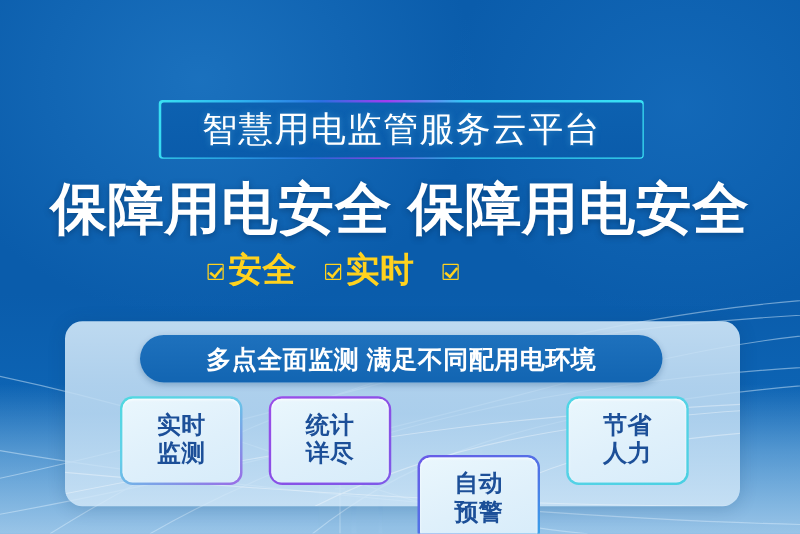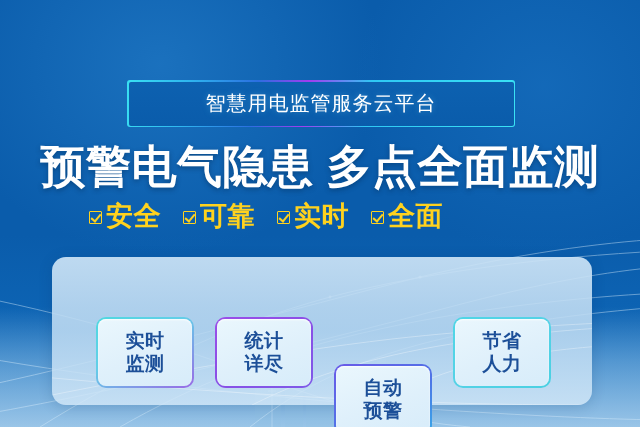--- a/index.html
+++ b/index.html
@@ -80,21 +80,21 @@
     height: 100%;
     box-sizing: border-box;
     background: linear-gradient(180deg, #0d61b0 0%, #0a5cab 100%);
     border-radius: 2px;
     display: flex;
     align-items: center;
     justify-content: center;
   }
   .title-text {
     color: #ffffff;
-    font-size: 20px;
+    font-size: 28px;
     letter-spacing: 1px;
     font-weight: 400;
     white-space: nowrap;
     text-shadow: 0 0 6px rgba(120,220,255,0.35);
   }
 
   
   .headline {
     position: absolute;
     left: 0;
@@ -283,52 +283,50 @@
       </g>
     </svg>
   </div>
 
   <div class="title-chip">
     <div class="title-chip-inner">
       <span class="title-text">智慧用电监管服务云平台</span>
     </div>
   </div>
 
-  <div class="headline">预警电气隐患 多点全面监测</div>
+  <div class="headline">保障用电安全 保障用电安全</div>
 
   <div class="feature-row">
     <div class="feature-item">
       <span class="check-box"></span>
       <span class="feature-label">安全</span>
     </div>
     <div class="feature-item">
       <span class="check-box"></span>
-      <span class="feature-label">可靠</span>
+      <span class="feature-label">实时</span>
     </div>
     <div class="feature-item">
       <span class="check-box"></span>
-      <span class="feature-label">实时</span>
-    </div>
-    <div class="feature-item">
-      <span class="check-box"></span>
-      <span class="feature-label">全面</span>
     </div>
   </div>
 
   <div class="panel">
     <svg class="panel-lines" viewBox="0 0 540 148" preserveAspectRatio="none">
       <g stroke="#ffffff" stroke-width="0.9" fill="none" opacity="0.55">
         <path d="M-10,140 C90,120 220,96 340,82 C430,72 510,68 550,66"></path>
         <path d="M-10,120 C120,132 260,142 400,146 C470,148 520,148 550,148"></path>
         <path d="M200,148 C260,118 330,96 420,84 C480,76 530,72 550,71"></path>
         <path d="M330,148 C360,126 400,110 460,100 C500,93 535,90 550,89"></path>
       </g>
     </svg>
   </div>
 
+  <div class="pill">
+    <span class="pill-text">多点全面监测 满足不同配用电环境</span>
+  </div>
 
   <div class="cards">
     <div class="card card-1">
       <div class="card-inner">
         <span class="card-line">实时</span>
         <span class="card-line">监测</span>
       </div>
     </div>
     <div class="card card-2">
       <div class="card-inner">

